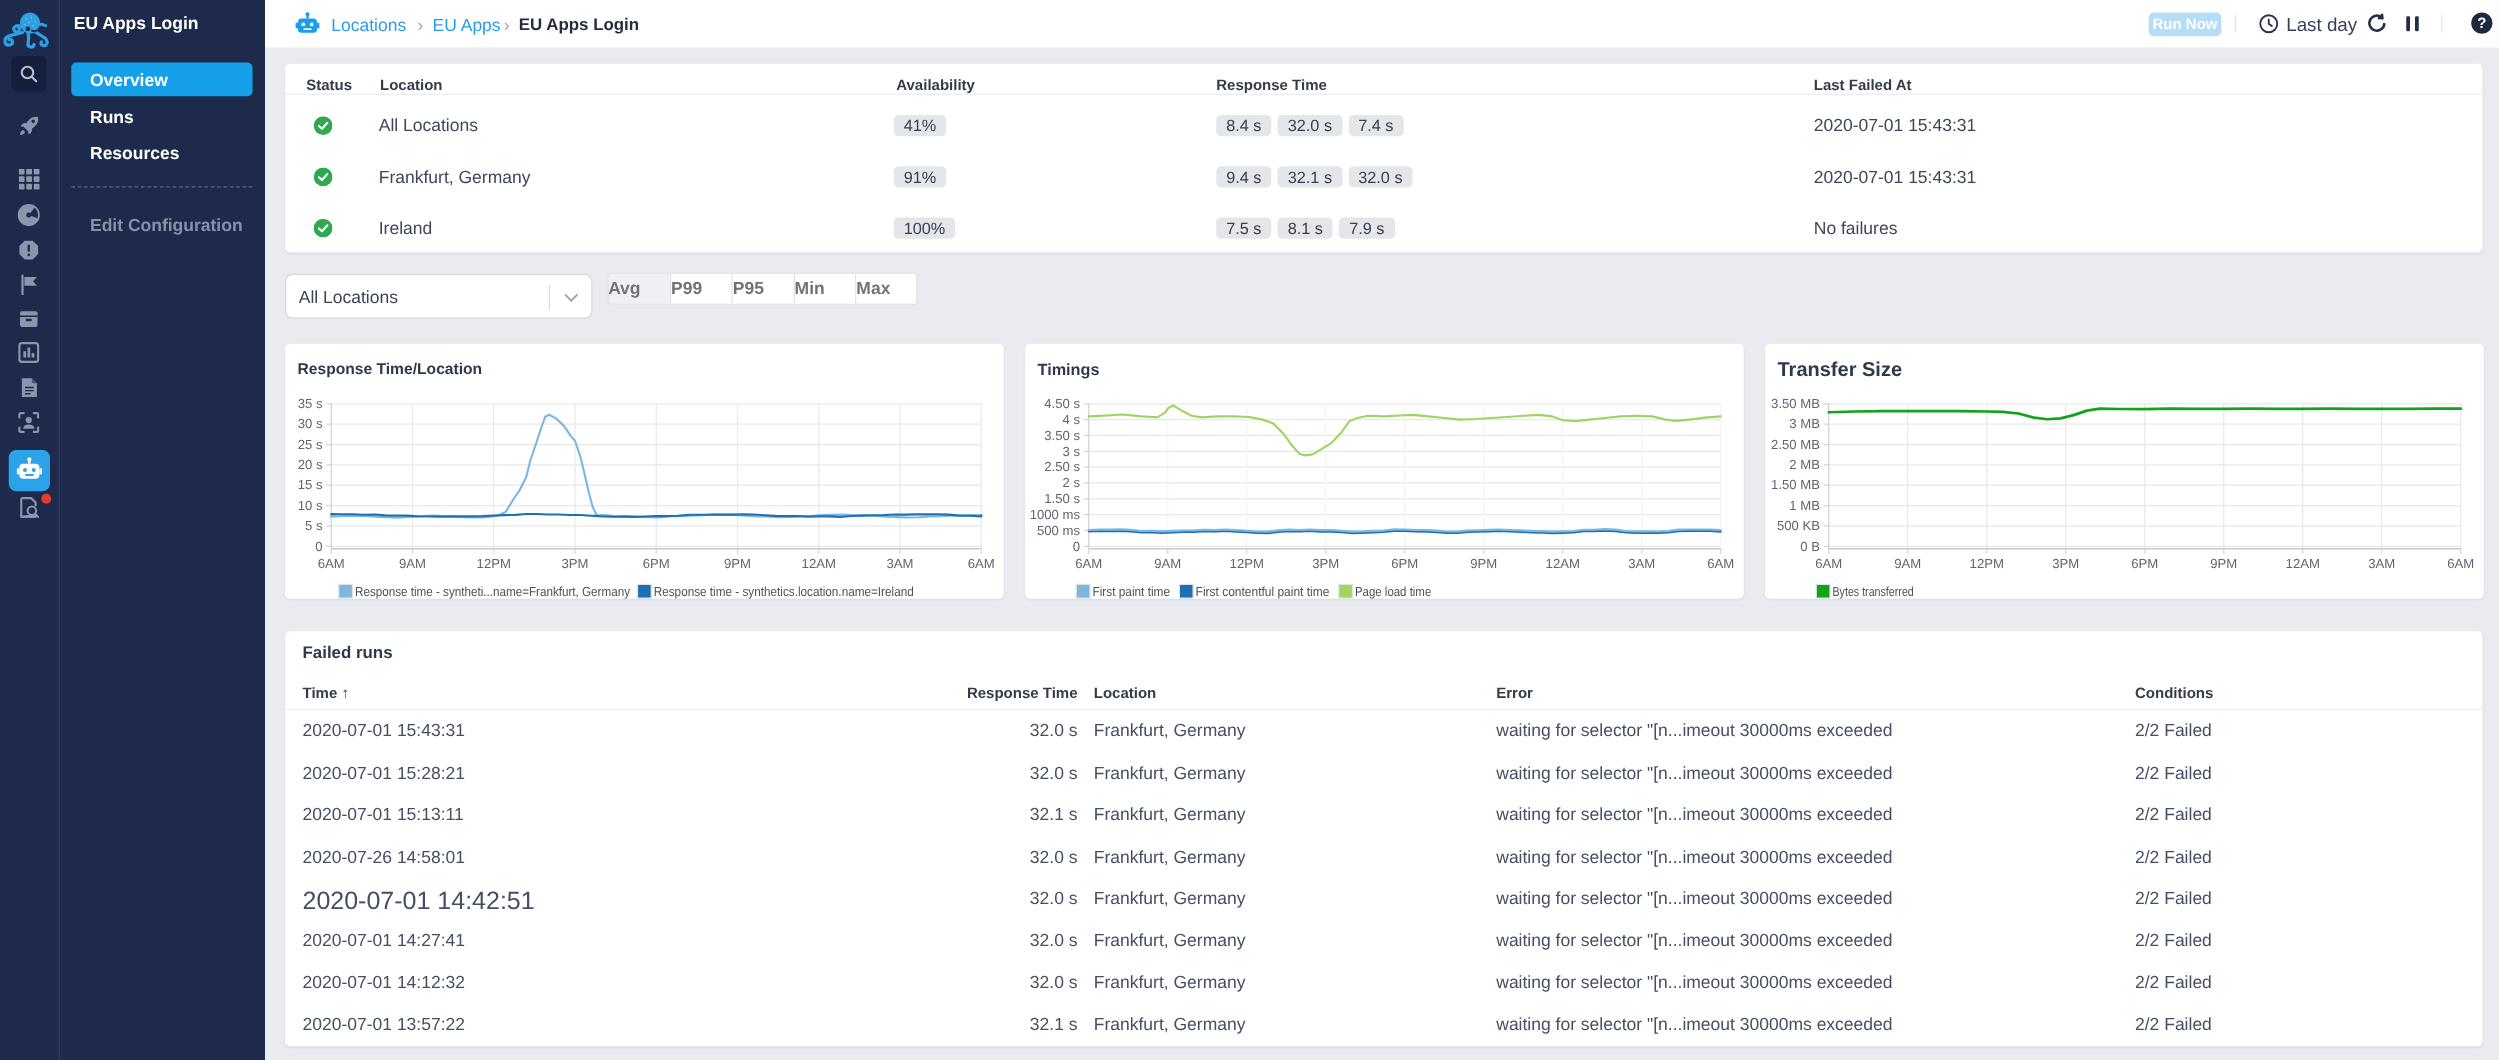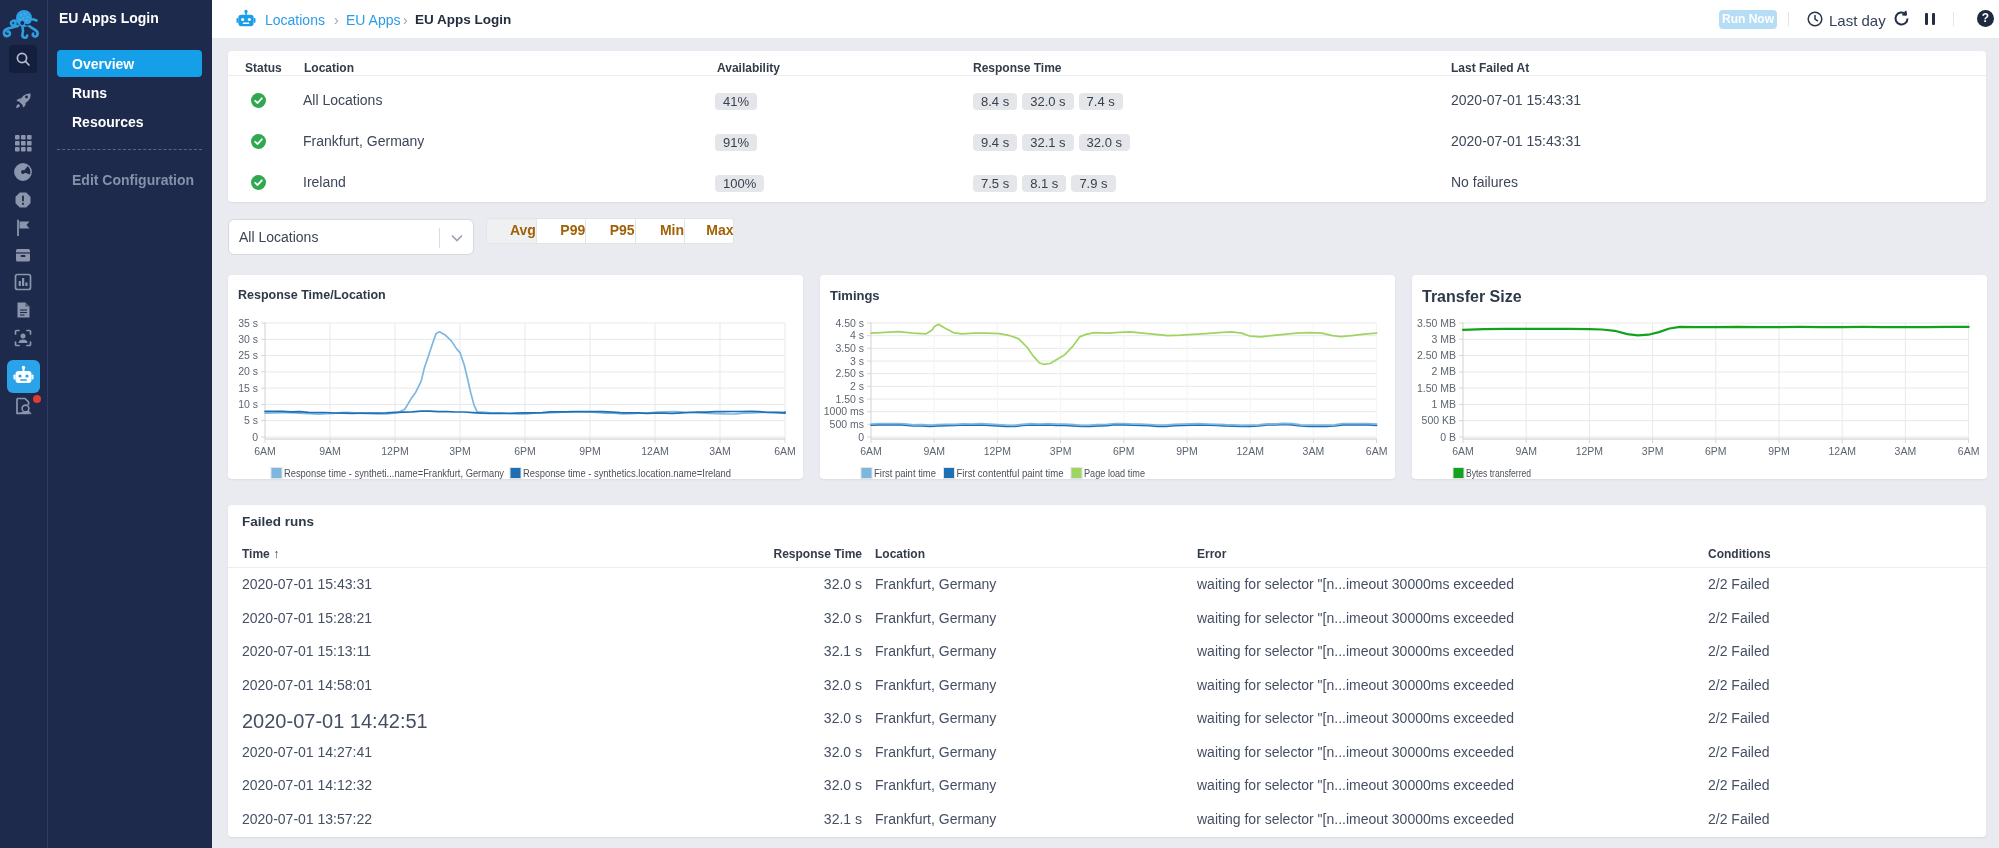--- a/index.html
+++ b/index.html
@@ -5,21 +5,21 @@
 .abs{position:absolute}
 #rail{position:fixed;left:0;top:0;width:47px;height:848px;background:#1d2a4b;z-index:5}
 #panel{position:fixed;left:47px;top:0;width:165px;height:848px;background:#1d2a4b;z-index:5}
 #main{position:absolute;left:212px;top:0;width:1787px;height:848px}
 #hdr{position:absolute;left:0;top:0;width:1787px;height:39px;background:#fff;border-bottom:1px solid #e6e8ec}
 .card{position:absolute;background:#fff;border-radius:4px;box-shadow:0 1px 2px rgba(40,50,70,.08)}
 .bc-blue{color:#2b9ce7;font-size:14px}
 .bc-sep{color:#9aa3af;font-size:13px}
 .badge{display:inline-block;background:#e4e6e9;border-radius:4px;color:#38414f;font-size:13px;line-height:17px;padding:0 8px;margin-right:5px}
 .thead{font-size:12px;font-weight:bold;color:#333c49}
-.fbtn{width:49.4px;text-align:right;font-size:14px;font-weight:bold;color:#a16207;line-height:23.5px;background:#fff;border-left:1px solid #e2e4e7}
+.fbtn{width:49.4px;text-align:left;font-size:14px;font-weight:bold;color:#737373;line-height:23.5px;background:#fff;border-left:1px solid #e2e4e7}
 .fbtn:first-child{border-left:none}
 .menu-item{position:absolute;left:25px;font-size:14px;font-weight:bold;color:#fff}
 </style></head>
 <body>
 <div id="rail">
   <svg class="abs" style="left:0px;top:6px" width="44" height="34" viewBox="0 0 44 34">
 <g fill="none" stroke="#2d9fe2" stroke-width="2.6" stroke-linecap="round">
 <path d="M19 16 Q15 13.5 12.5 15 Q10 16.5 11.5 18.5 Q13 20.5 15 19 Q16.2 18 15.2 16.8"></path>
 <path d="M18 20 Q12 21.5 8 22.5 Q3.5 23.8 4 27.5 Q4.5 30.5 7.8 30 Q10.5 29.4 9.8 26.8 Q9.2 24.9 7.4 25.6"></path>
 <path d="M22.5 21 Q23.5 25 22.5 28 Q21.8 31 24.3 31.6 Q26.8 32.2 27.2 29.6"></path>
@@ -431,21 +431,21 @@
 <div class="abs" style="left:14px;top:104.5px;font-size:14px;color:#454f63">2020-07-01 15:28:21</div>
 <div class="abs" style="left:534px;top:104.5px;width:100px;text-align:right;font-size:14px;color:#454f63">32.0 s</div>
 <div class="abs" style="left:647px;top:104.5px;font-size:14px;color:#454f63">Frankfurt, Germany</div>
 <div class="abs" style="left:969px;top:104.5px;font-size:14px;color:#454f63">waiting for selector "[n...imeout 30000ms exceeded</div>
 <div class="abs" style="left:1480px;top:104.5px;font-size:14px;color:#454f63">2/2 Failed</div>
 <div class="abs" style="left:14px;top:138.1px;font-size:14px;color:#454f63">2020-07-01 15:13:11</div>
 <div class="abs" style="left:534px;top:138.1px;width:100px;text-align:right;font-size:14px;color:#454f63">32.1 s</div>
 <div class="abs" style="left:647px;top:138.1px;font-size:14px;color:#454f63">Frankfurt, Germany</div>
 <div class="abs" style="left:969px;top:138.1px;font-size:14px;color:#454f63">waiting for selector "[n...imeout 30000ms exceeded</div>
 <div class="abs" style="left:1480px;top:138.1px;font-size:14px;color:#454f63">2/2 Failed</div>
-<div class="abs" style="left:14px;top:171.6px;font-size:14px;color:#454f63">2020-07-01 14:58:01</div>
+<div class="abs" style="left:14px;top:171.6px;font-size:14px;color:#454f63">2020-07-26 14:58:01</div>
 <div class="abs" style="left:534px;top:171.6px;width:100px;text-align:right;font-size:14px;color:#454f63">32.0 s</div>
 <div class="abs" style="left:647px;top:171.6px;font-size:14px;color:#454f63">Frankfurt, Germany</div>
 <div class="abs" style="left:969px;top:171.6px;font-size:14px;color:#454f63">waiting for selector "[n...imeout 30000ms exceeded</div>
 <div class="abs" style="left:1480px;top:171.6px;font-size:14px;color:#454f63">2/2 Failed</div>
 <div class="abs" style="left:14px;top:205.2px;font-size:20px;color:#454f63">2020-07-01 14:42:51</div>
 <div class="abs" style="left:534px;top:205.2px;width:100px;text-align:right;font-size:14px;color:#454f63">32.0 s</div>
 <div class="abs" style="left:647px;top:205.2px;font-size:14px;color:#454f63">Frankfurt, Germany</div>
 <div class="abs" style="left:969px;top:205.2px;font-size:14px;color:#454f63">waiting for selector "[n...imeout 30000ms exceeded</div>
 <div class="abs" style="left:1480px;top:205.2px;font-size:14px;color:#454f63">2/2 Failed</div>
 <div class="abs" style="left:14px;top:238.8px;font-size:14px;color:#454f63">2020-07-01 14:27:41</div>

